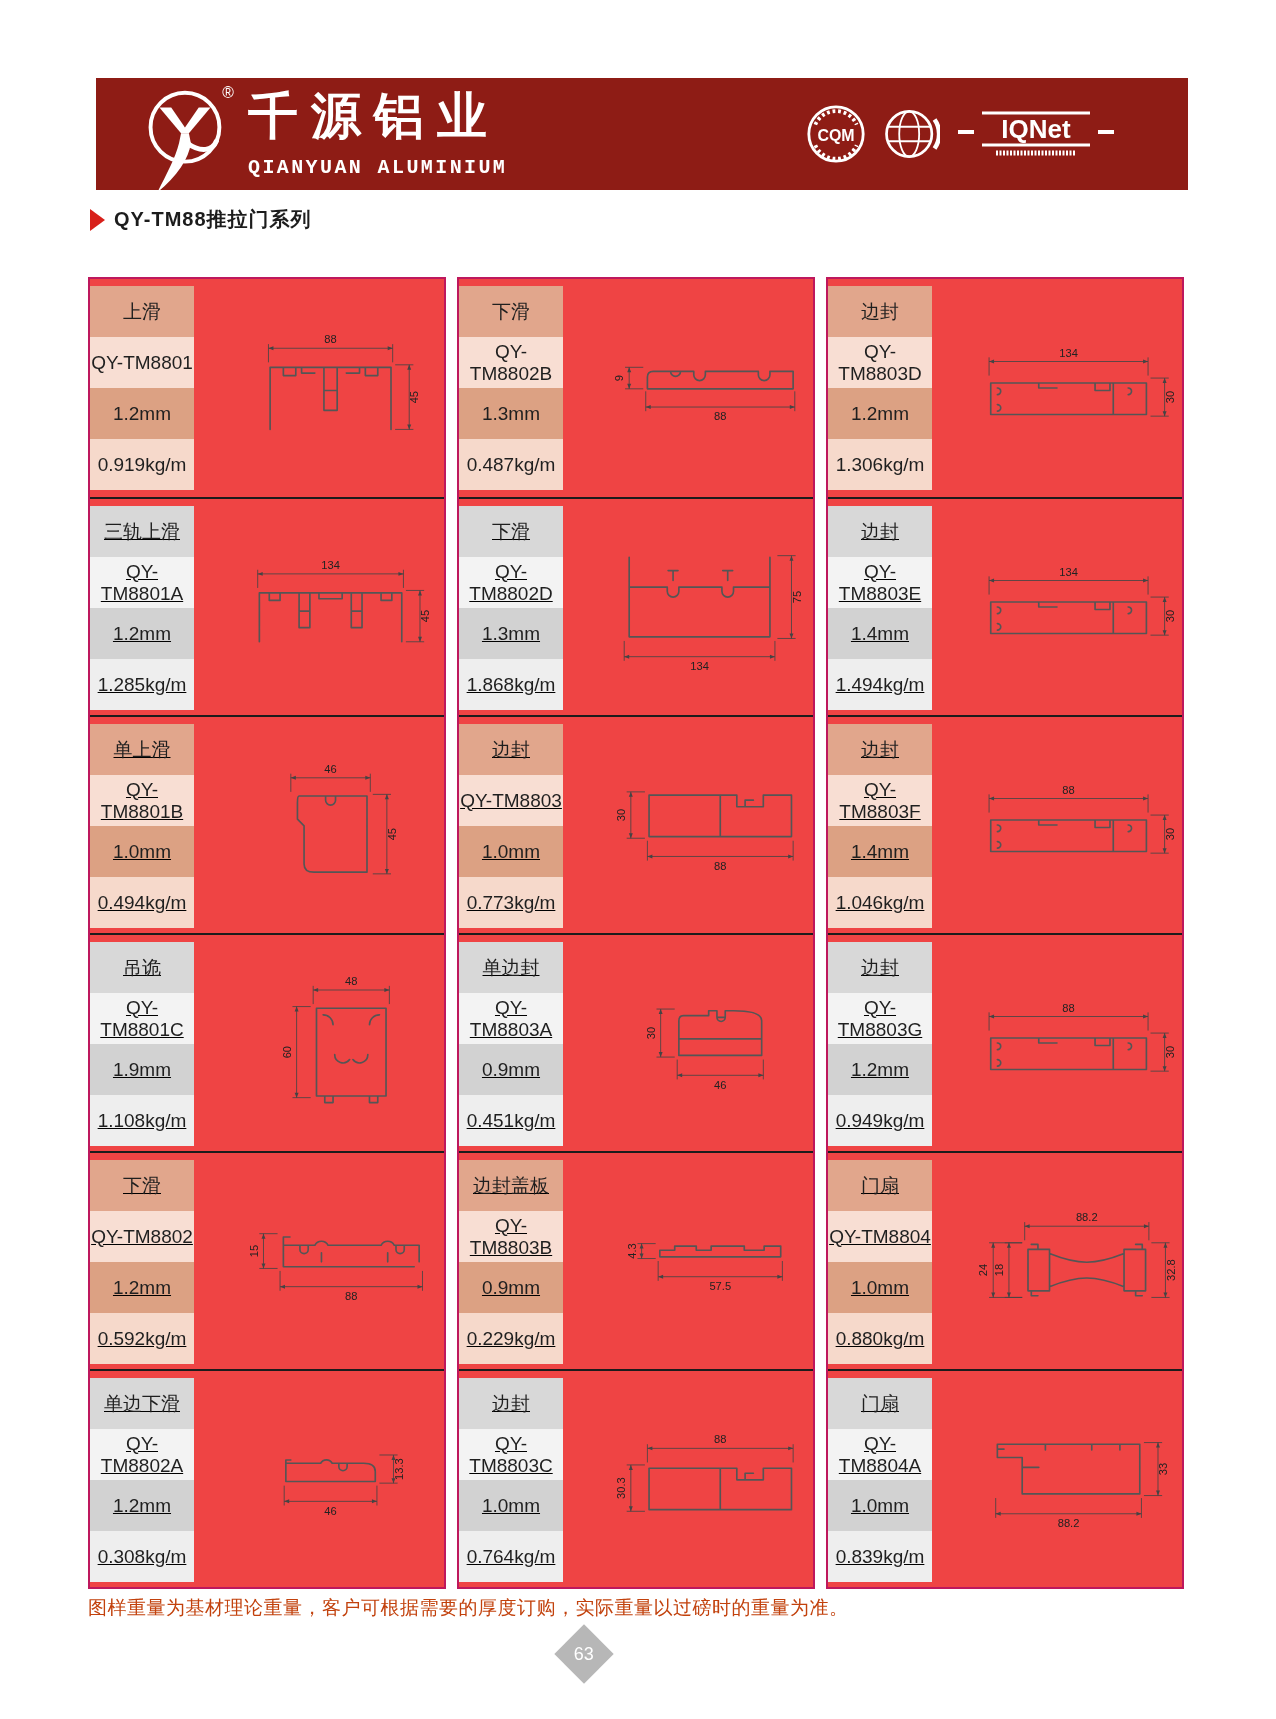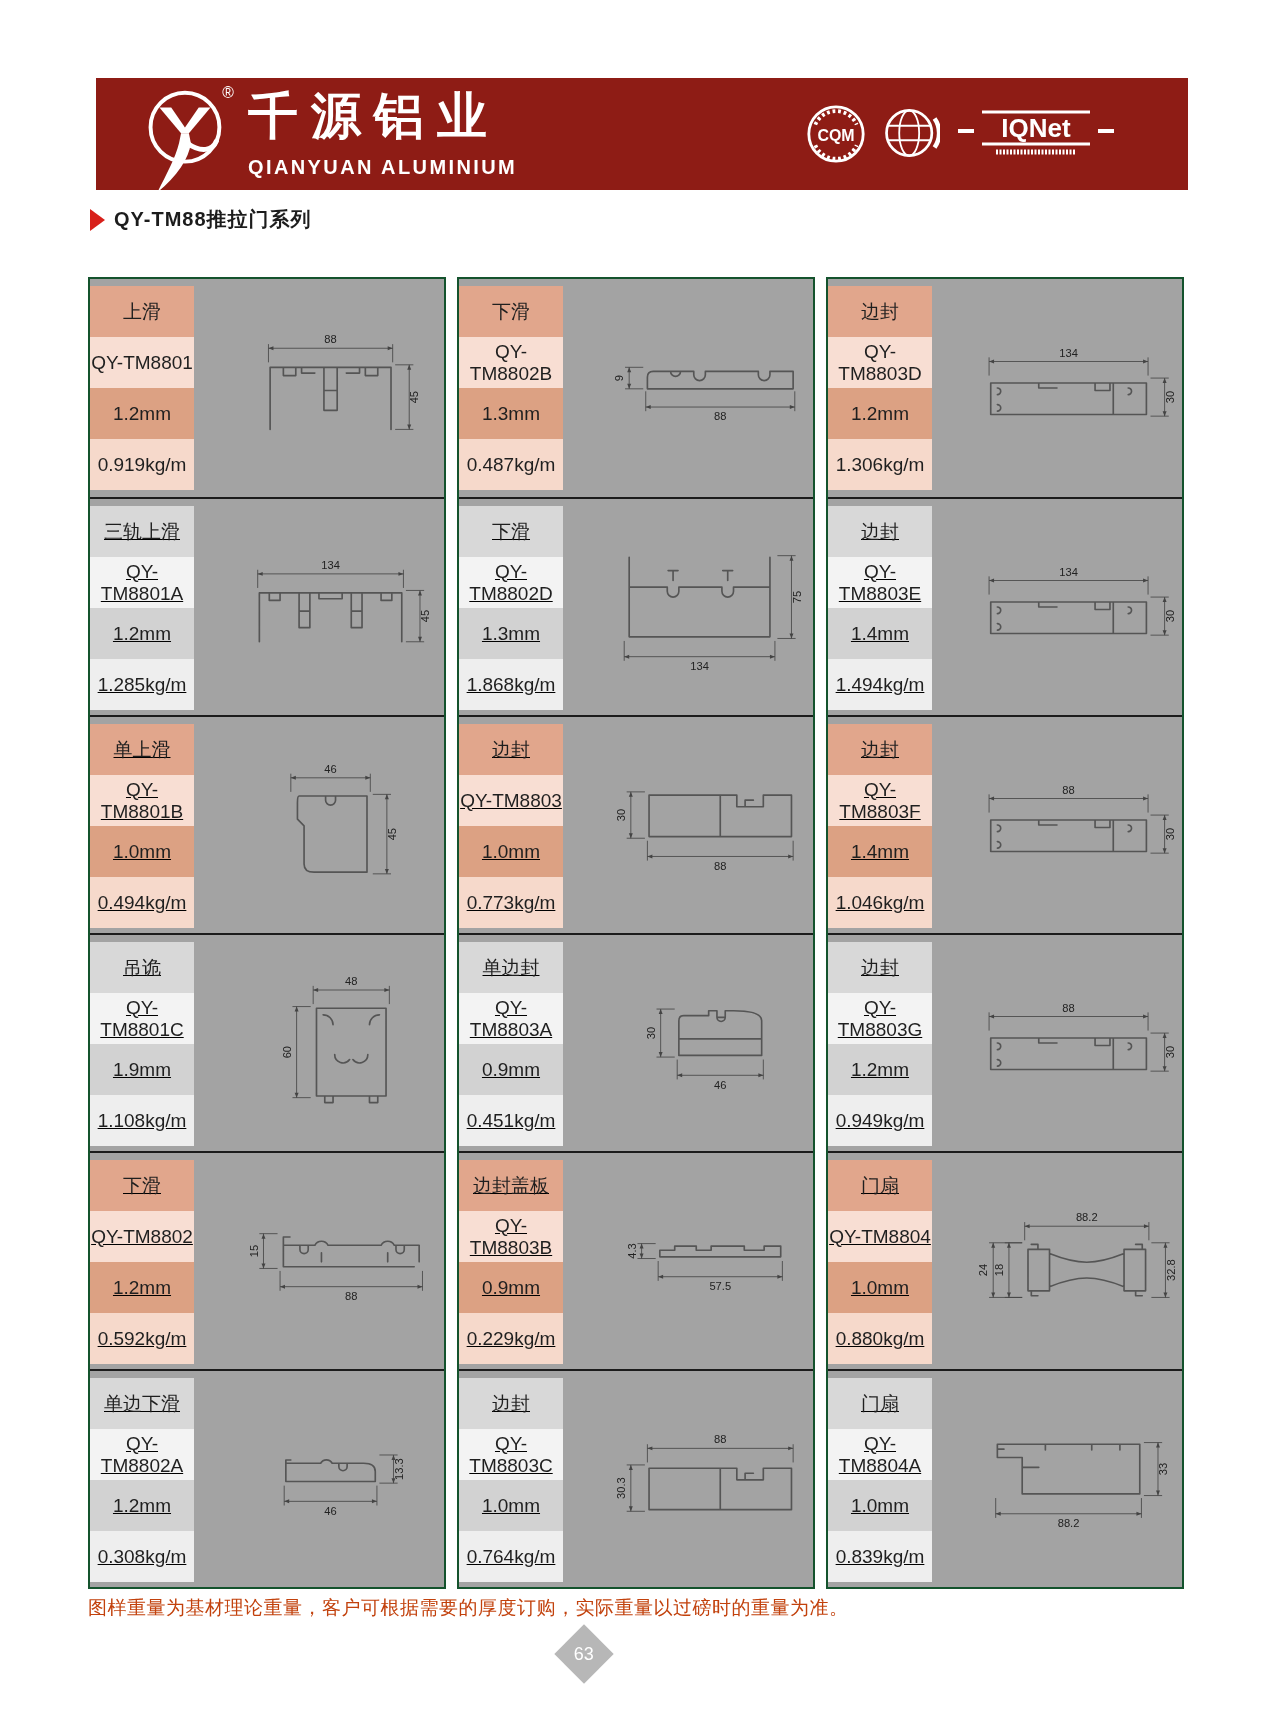--- a/index.html
+++ b/index.html
@@ -5,33 +5,33 @@
   html,body{margin:0;padding:0;background:#ffffff;}
   .page{position:relative;width:1276px;height:1719px;background:#fff;overflow:hidden;
         font-family:"Liberation Sans", sans-serif;}
 
   
   .band{position:absolute;left:96px;top:78px;width:1092px;height:112px;background:#8e1c15;
         display:flex;align-items:center;}
   .logo-svg{width:118px;height:118px;margin-left:28px;margin-top:14px;flex:0 0 auto;}
   .brand-text{margin-left:6px;color:#fff;}
   .brand-cn{font-size:50px;font-weight:700;letter-spacing:13px;line-height:52px;white-space:nowrap;}
-  .brand-en{font-family:Liberation Sans, sans-serif;font-weight:700;font-size:20px;
+  .brand-en{font-family:Liberation Mono, monospace;font-weight:700;font-size:20px;
             letter-spacing:2.4px;margin-top:14px;white-space:nowrap;}
-  .badges{margin-left:auto;margin-right:72px;display:flex;align-items:flex-start;gap:16px;}
+  .badges{margin-left:auto;margin-right:72px;display:flex;align-items:center;gap:16px;}
 
   
   .title-row{position:absolute;left:90px;top:206px;display:flex;align-items:center;}
   .tri{width:0;height:0;border-top:11px solid transparent;border-bottom:11px solid transparent;
        border-left:15px solid #d8201a;margin-right:9px;}
   .sec-title{font-size:20px;font-weight:700;color:#1c1c1c;margin:0;letter-spacing:1px;}
 
   
   .grid{position:absolute;left:88px;top:277px;display:flex;gap:11px;}
-  .gcol{width:358px;border:2px solid #14532d;background:#a3a3a3;box-sizing:border-box;}
+  .gcol{width:358px;border:2px solid #be185d;background:#ef4444;box-sizing:border-box;}
   .cell{height:218px;display:flex;box-sizing:border-box;}
   .cell + .cell{border-top:2px solid #1c1c1c;text-decoration:underline;}
   .info{width:104px;flex:0 0 auto;padding:7px 0 3px 0;display:flex;flex-direction:column;}
   .ibox{height:51px;display:flex;align-items:center;justify-content:center;
         font-size:19px;color:#1f1f1f;text-align:center;}
   
   .salmon .b0{background:#e1a68c;}
   .salmon .b1{background:#f8ded3;}
   .salmon .b2{background:#dca183;}
   .salmon .b3{background:#f6d9cb;}

